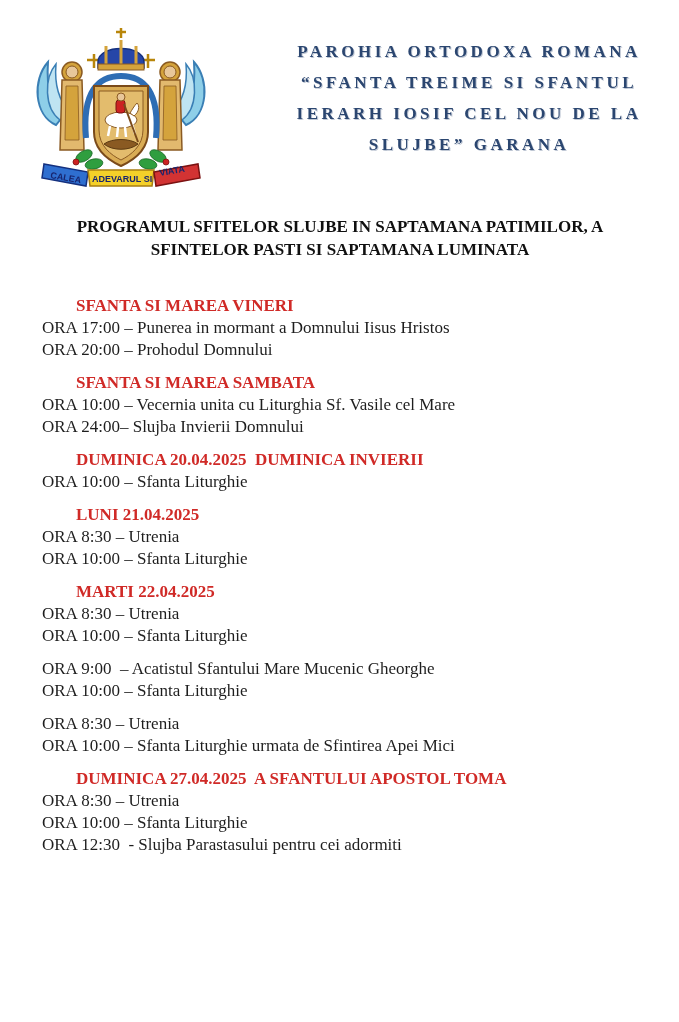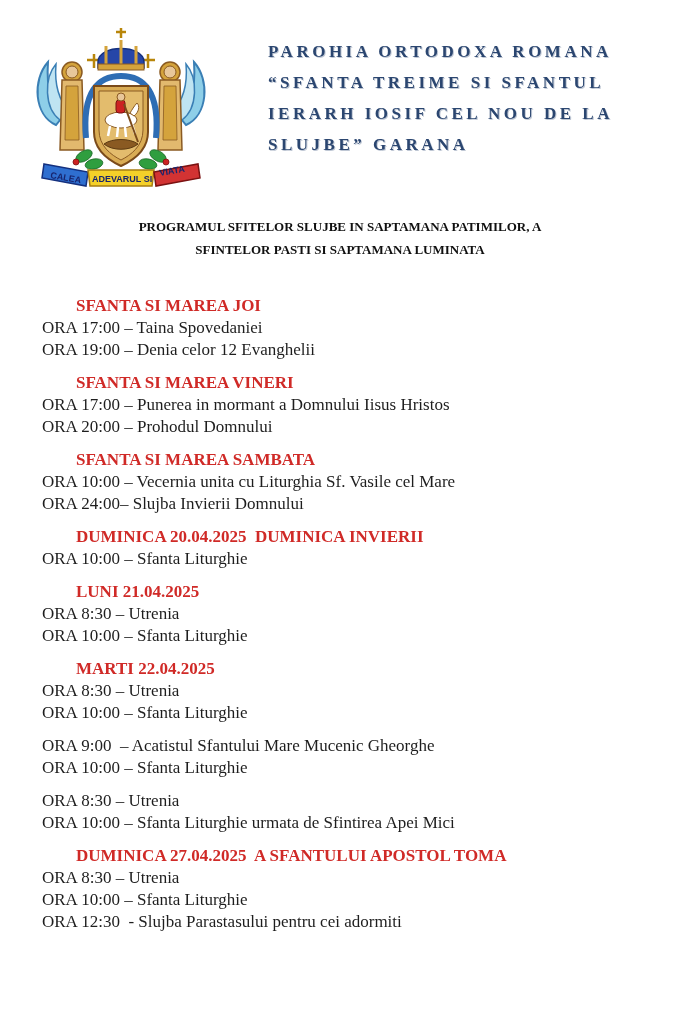--- a/index.html
+++ b/index.html
@@ -22,37 +22,37 @@
   .logo{
     position:absolute;
     left:26px; top:20px;
     width:190px; height:170px;
   }
   
   .church-name{
     position:absolute;
     left:268px; top:36px;
     width:402px;
-    text-align:left;
+    text-align:center;
     color:var(--blue);
     font-weight:bold;
     font-size:17px;
     line-height:31px;
     letter-spacing:3.5px;
     text-shadow:1px 1px 0 rgba(43,70,112,0.30);
   }
   
   .doc-title{
     position:absolute;
     left:40px; top:215px;
     width:600px;
     text-align:center;
     color:#101010;
     font-weight:bold;
-    font-size:13px;
+    font-size:17px;
     line-height:23px;
   }
   
   .schedule{
     position:absolute;
     left:42px; top:295px;
     width:620px;
   }
   .day-section{ margin:0 0 11px 0; }
   .day-heading{
@@ -162,25 +162,20 @@
     <div>IERARH IOSIF CEL NOU DE LA</div>
     <div>SLUJBE” GARANA</div>
   </div>
 
   <div class="doc-title">
     <div>PROGRAMUL SFITELOR SLUJBE IN SAPTAMANA PATIMILOR, A</div>
     <div>SFINTELOR PASTI SI SAPTAMANA LUMINATA</div>
   </div>
 
   <div class="schedule" id="schedule">
-  <section class="day-section">
-    <h3 class="day-heading">SFANTA SI MAREA JOI</h3>
-  <p class="sched-line">ORA 17:00 – Taina Spovedaniei</p>
-        <p class="sched-line">ORA 19:00 – Denia celor 12 Evanghelii</p>
-      </section>
 
   <section class="day-section">
     <h3 class="day-heading">SFANTA SI MAREA VINERI</h3>
   <p class="sched-line">ORA 17:00 – Punerea in mormant a Domnului Iisus Hristos</p>
         <p class="sched-line">ORA 20:00 – Prohodul Domnului</p>
       </section>
 
   <section class="day-section">
     <h3 class="day-heading">SFANTA SI MAREA SAMBATA</h3>
   <p class="sched-line">ORA 10:00 – Vecernia unita cu Liturghia Sf. Vasile cel Mare</p>

